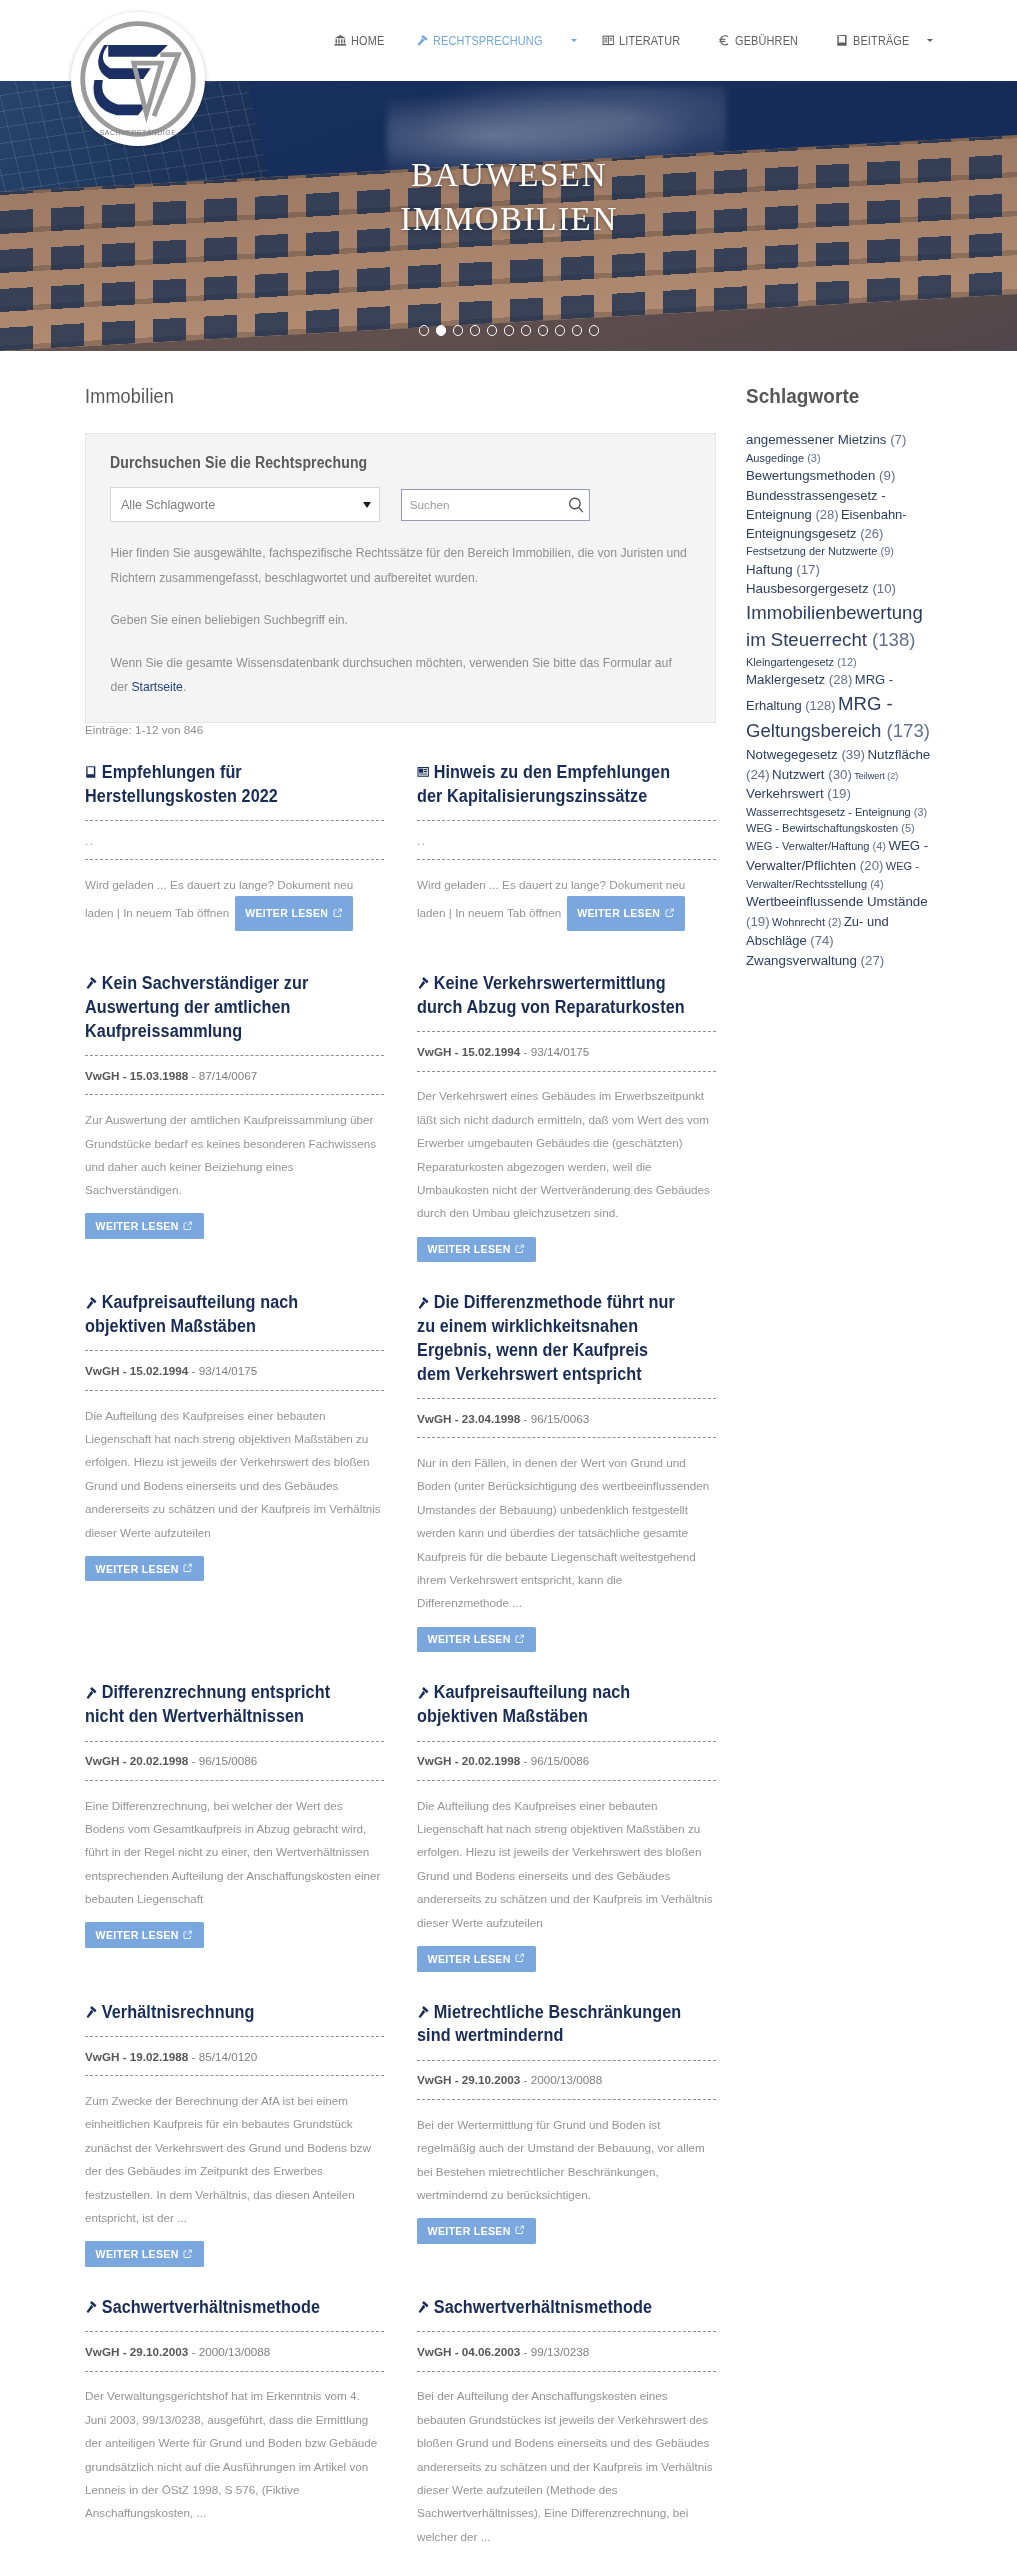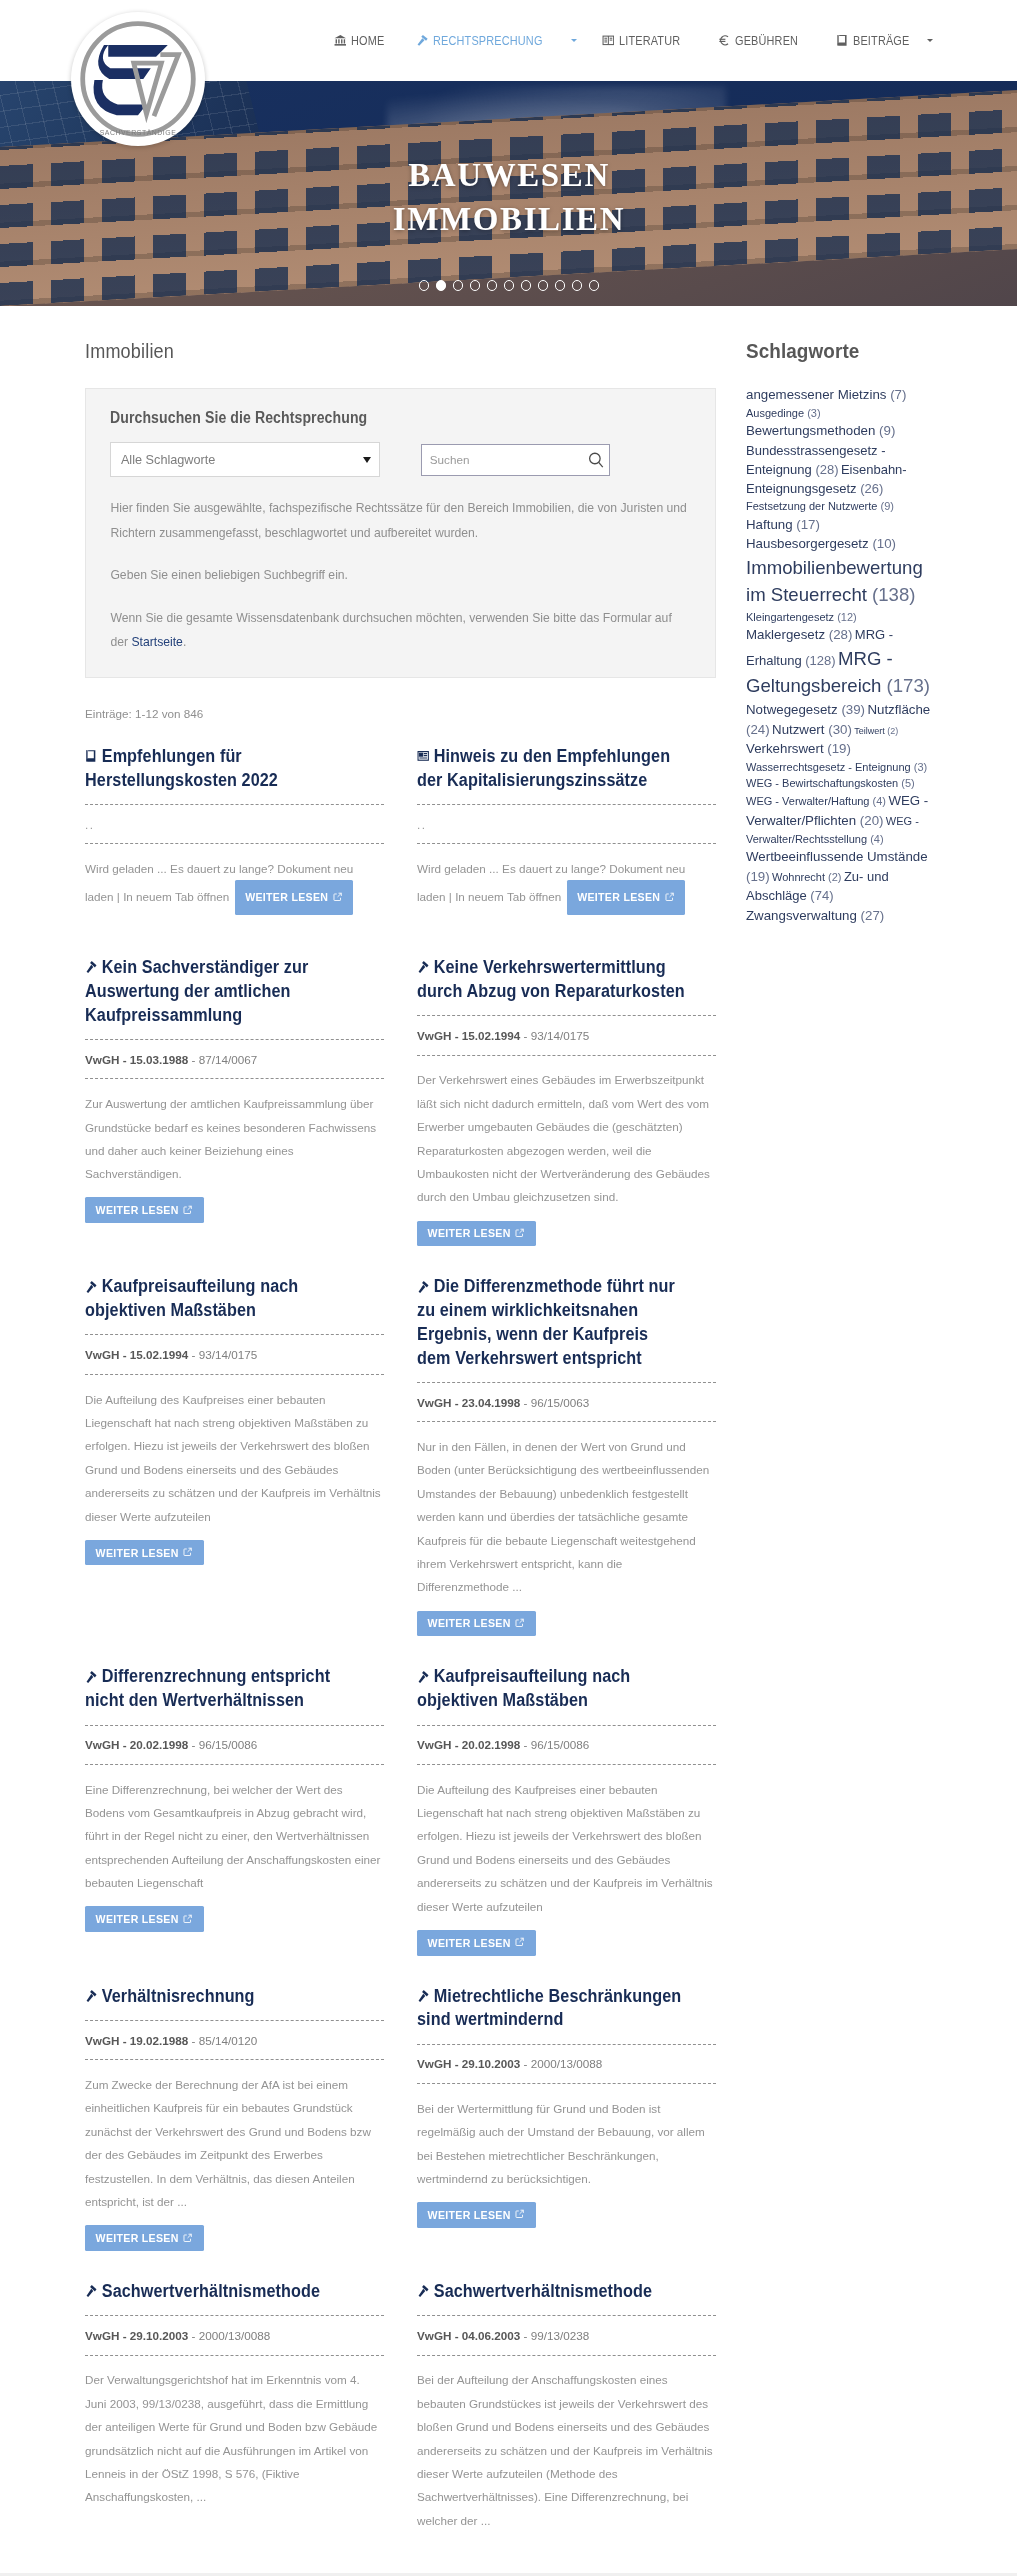--- a/index.html
+++ b/index.html
@@ -75,24 +75,23 @@
     width:0;height:0;
     border-left:3.2px solid transparent;
     border-right:3.2px solid transparent;
     border-top:3.7px solid currentColor;
     margin-left:1.1px;
   }
 
   
   .hero {
     position:relative;
-    height:225px;
+    height:270px;
     overflow:hidden;
     background:#3b82f6;
-    font-weight:bold;
   }
   .hero-img {
     position:absolute;
     inset:0;
     background:
       linear-gradient(160deg, rgba(10,25,60,.15), rgba(10,25,60,.45)),
       linear-gradient(#1b3566 0%, #1b3566 48%, #8a6a56 48%, #8a6a56 100%);
   }
   
   .bld-left {
@@ -180,33 +179,32 @@
     letter-spacing:0.2px;
     transform:scaleX(.86);
     transform-origin:left center;
   }
 
   
   .search-panel {
     background:#f4f4f4;
     border:0.5px solid #e6e6e6;
     padding:20px 24.4px 23px 24.4px;
-    margin-bottom:29px;
   }
   .search-panel h3 {
     margin:0 0 15px 0;
     font-family:"Liberation Sans Narrow","Liberation Sans", sans-serif;
     font-size:16px;
     font-weight:700;
     color:#5a5a5a;
     letter-spacing:0.1px;
     transform:scaleX(.88);
     transform-origin:left center;
   }
-  .search-row { display:flex; align-items:center; gap:41px; margin-bottom:19px; }
+  .search-row { display:flex; align-items:center; gap:21px; margin-bottom:19px; }
   .select-wrap { position:relative; width:270px; }
   .select-box {
     width:100%;
     height:35px;
     background:#ffffff;
     border:0.5px solid #d6d6d6;
     padding:0 24.4px 0 9.5px;
     display:flex; align-items:center;
     font-size:12.7px; color:#7d7d7d;
     font-family:"Liberation Sans Narrow","Liberation Sans", sans-serif;

